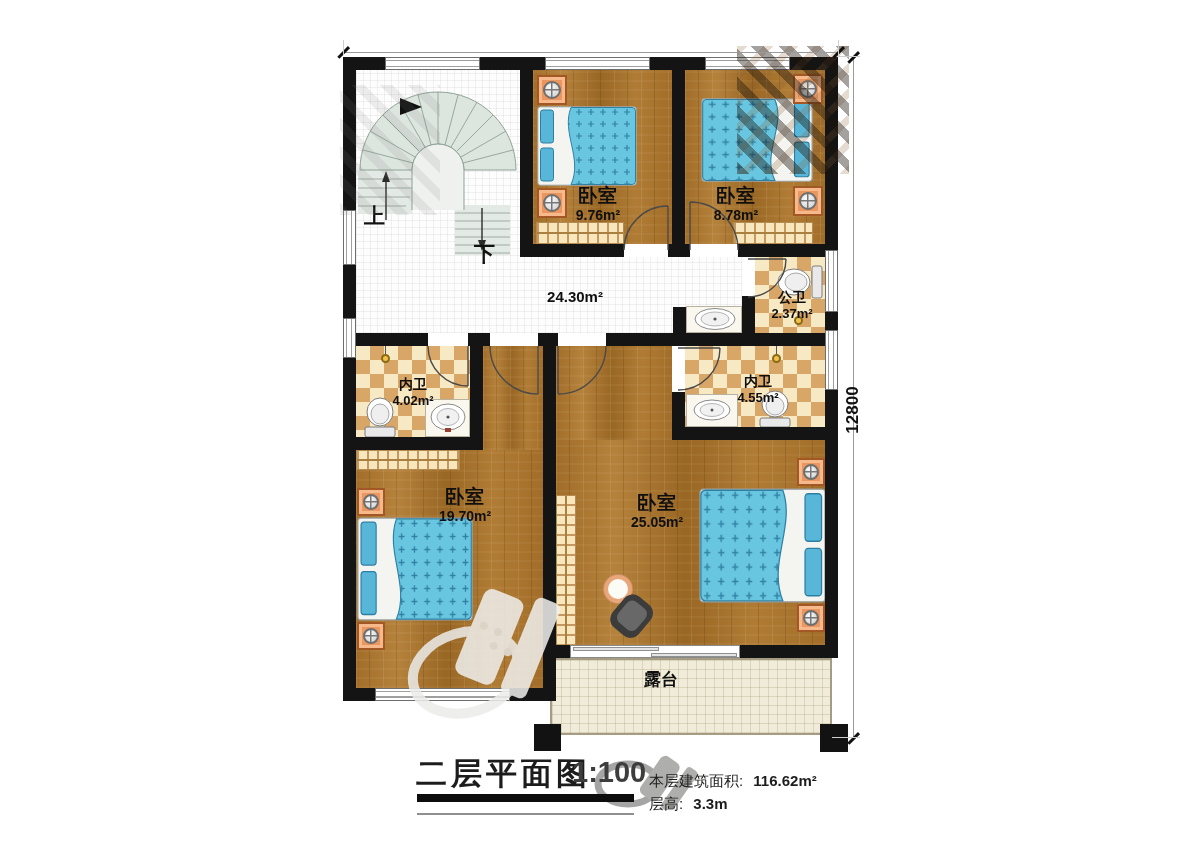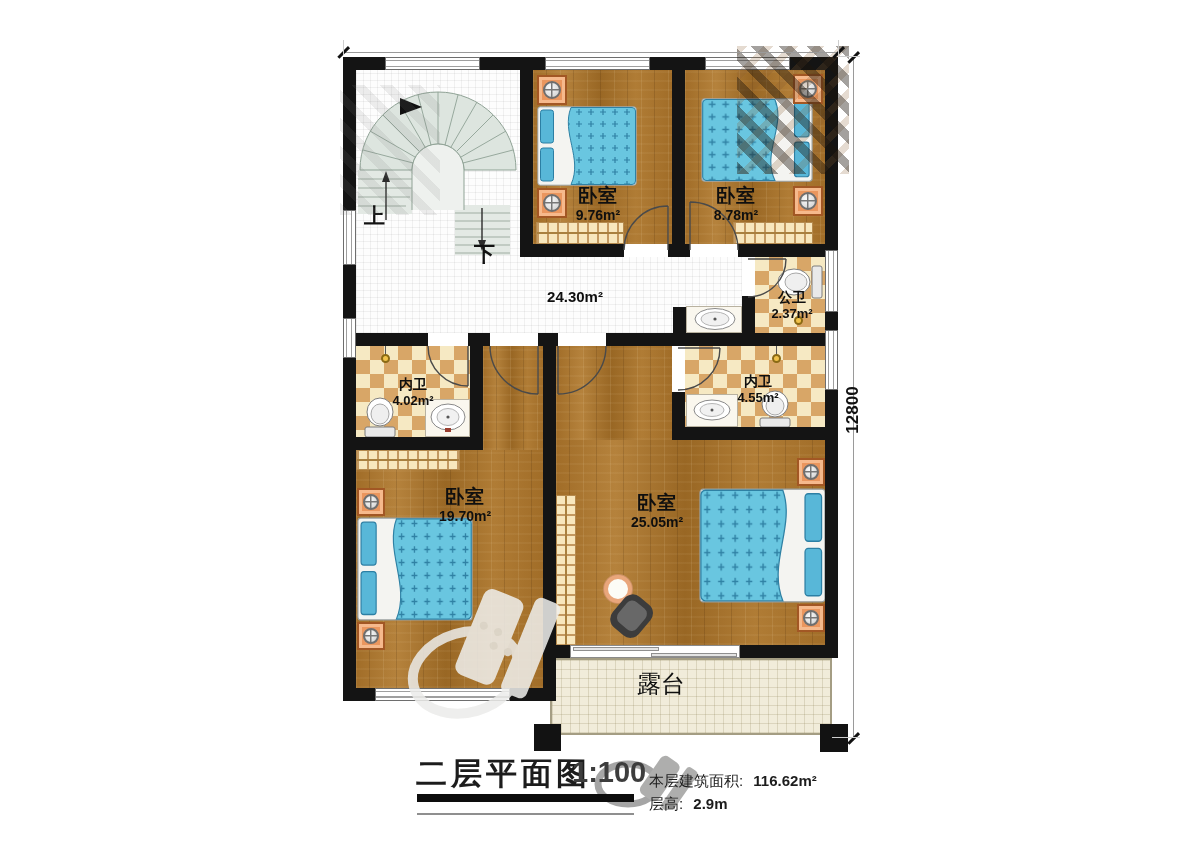--- a/index.html
+++ b/index.html
@@ -48,21 +48,21 @@
   .table{position:absolute;border-radius:50%;background:#fcfcf6;border:4px solid #e9a67b;box-sizing:border-box;box-shadow:0 0 0 1px #c98f63;}
   .lampdot{position:absolute;border-radius:50%;background:#f0c24a;border:2px solid #8a6a14;box-sizing:border-box;}
   .cord{position:absolute;width:1px;background:#555;}
   
   .rl{position:absolute;display:flex;flex-direction:column;align-items:center;color:#0f0f0f;text-align:center;line-height:1.05;}
   .rname{font-size:19px;font-weight:700;letter-spacing:1px;}
   .rarea{font-size:14px;font-weight:700;margin-top:2px;}
   .sm .rname{font-size:14px;letter-spacing:0;}
   .sm .rarea{font-size:13px;}
   .single{font-size:15px;font-weight:700;color:#0f0f0f;position:absolute;text-align:center;}
-  .big{font-size:24px;font-weight:400;}
+  .big{font-size:17px;font-weight:700;}
   .stairlbl{position:absolute;font-size:21px;font-weight:700;color:#111;}
   
   .dimline{position:absolute;background:#9a9a9a;}
   .guide{position:absolute;background:#cecece;}
   .tick{position:absolute;width:15px;height:2.5px;background:#111;transform:rotate(-45deg);}
   .dimtext{position:absolute;font-size:17px;font-weight:700;color:#111;text-align:center;}
   
   .slider{position:absolute;background:#fff;border:1px solid #8a8a8a;box-sizing:border-box;}
   .slider .p{position:absolute;height:4px;background:#e4e4e4;border:1px solid #8f8f8f;box-sizing:border-box;}
   .col{position:absolute;background:#121212;}
@@ -381,16 +381,16 @@
   <div class="title-cn" style="left:416px;top:753px;">二层平面图</div>
   <div class="title-scale" style="left:572px;top:756px;">1:100</div>
   <div class="bar-thick" style="left:417px;top:794px;width:217px;height:8px;"></div>
   <div class="bar-thin" style="left:417px;top:813px;width:217px;height:2px;"></div>
   <div class="note" style="left:649px;top:772px;">
     <span>本层建筑面积:</span>
     <b style="margin-left:6px;">116.62m²</b>
   </div>
   <div class="note" style="left:649px;top:795px;">
     <span>层高:</span>
-    <b style="margin-left:6px;">2.9m</b>
+    <b style="margin-left:6px;">3.3m</b>
   </div>
 
 </div>
 
 </body></html>

